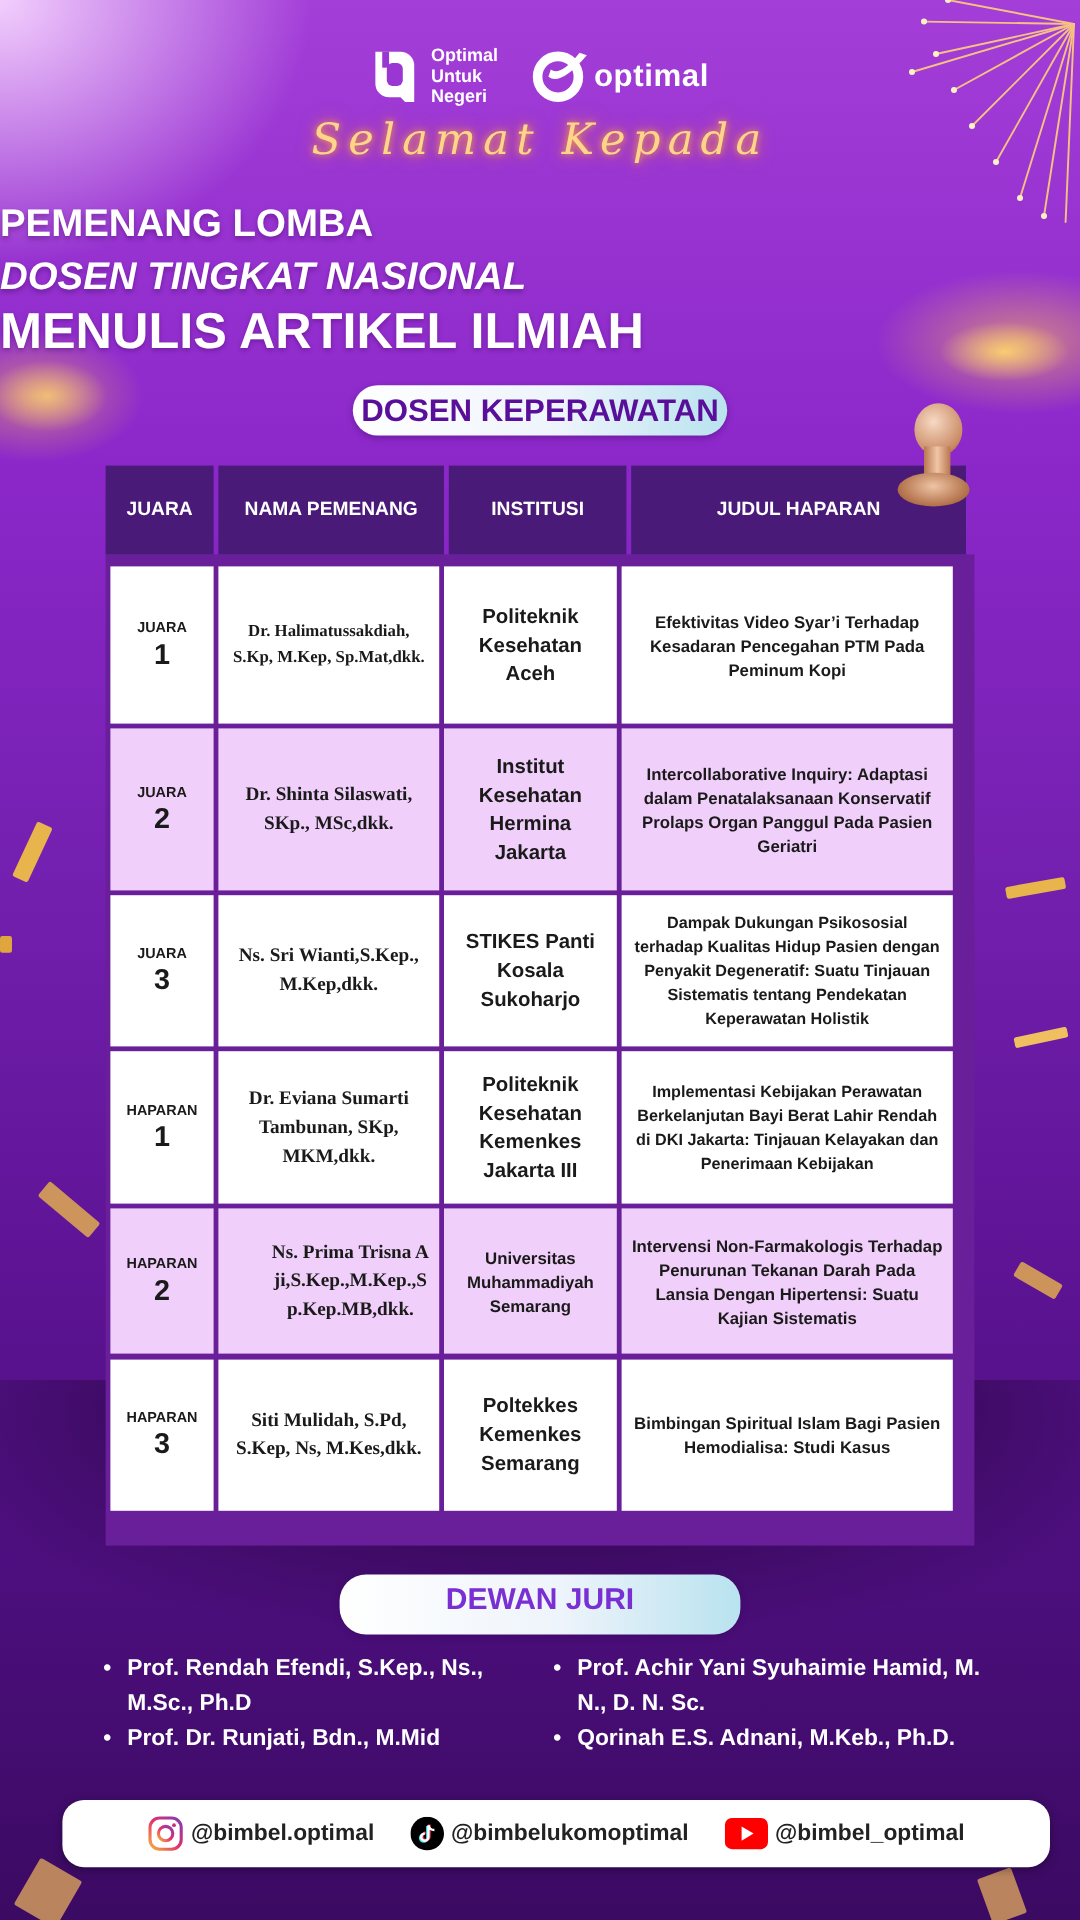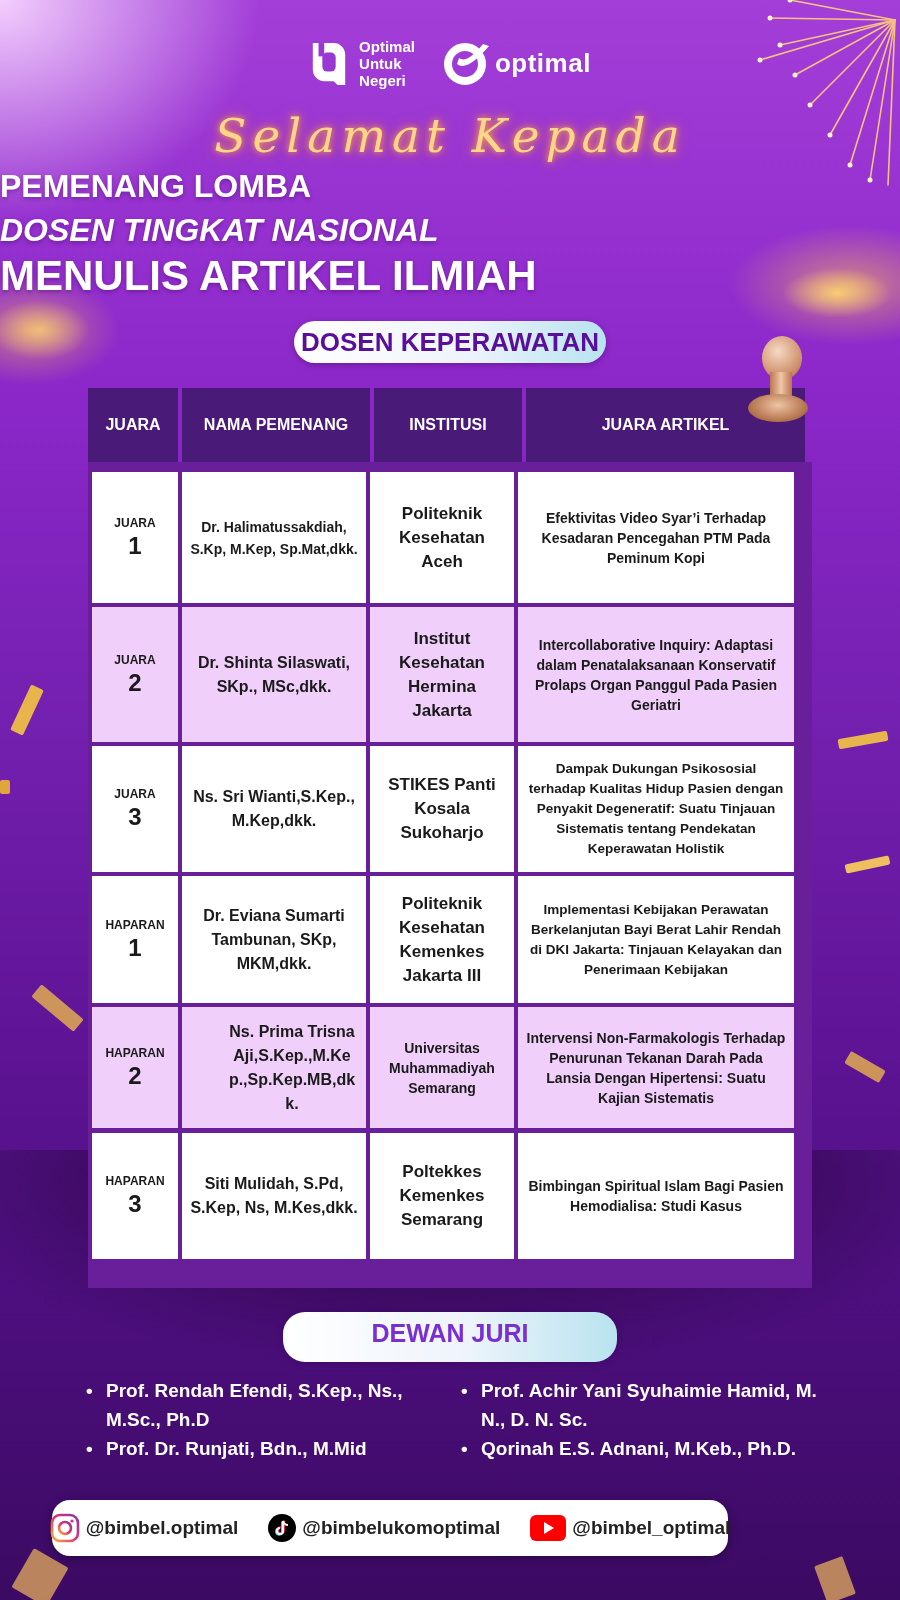--- a/index.html
+++ b/index.html
@@ -32,22 +32,22 @@
     background: radial-gradient(ellipse at 50% 40%, #efc4a4, #b06f48 70%, #7d4426); }
 
   
   .logos { position: absolute; top: 38px; left: 0; width: 900px; display: flex; justify-content: center; align-items: center; gap: 28px; z-index: 2; color: #fff; }
   .logo1 { display: flex; align-items: center; gap: 10px; }
   .logo1 .mark { width: 40px; height: 50px; position: relative; }
   .logo1 .txt { font-weight: bold; font-size: 15px; line-height: 17px; }
   .logo2 { display: flex; align-items: center; gap: 4px; }
   .logo2 .txt { font-weight: bold; font-size: 26px; letter-spacing: 0.5px; }
   .script {
-    position: absolute; top: 108px; left: 0; width: 900px; text-align: center; z-index: 2;
-    font-family: "DejaVu Serif", serif; font-style: italic; font-size: 47px; color: #ffd58a;
+    position: absolute; top: 96px; left: 0; width: 900px; text-align: center; z-index: 2;
+    font-family: "DejaVu Serif", serif; font-style: italic; font-size: 36px; color: #ffd58a;
     text-shadow: 0 0 6px rgba(255,170,60,0.9), 0 0 14px rgba(255,140,40,0.7);
     letter-spacing: 6px; font-weight: normal;
   }
   .title { position: absolute; left: 0; width: 900px; text-align: left; color: #fff; font-weight: bold; z-index: 2; text-shadow: 0 2px 4px rgba(60,0,90,0.4); }
   .title.l1 { top: 168px; font-size: 32px; }
   .title.l2 { top: 212px; font-size: 32px; font-style: italic; }
   .title.l3 { top: 252px; font-size: 42px; }
   .pill {
     position: absolute; left: 50%; transform: translateX(-50%); border-radius: 22px; z-index: 2;
     background: linear-gradient(90deg, #ffffff 0%, #eef4fb 55%, #b8e3ef 100%);
@@ -70,38 +70,38 @@
     margin-bottom: 6px;
   }
   .td {
     display: flex; flex-direction: column; align-items: center; justify-content: center;
     text-align: center; color: #1a1a1a; padding: 4px 8px;
   }
   .row-white .td { background: #ffffff; }
   .row-lav .td { background: #f1cffb; }
   .rank-lbl { font-size: 12px; font-weight: bold; }
   .rank-num { font-size: 24px; font-weight: bold; margin-top: 2px; }
-  .name { font-size: 16px; font-weight: bold; line-height: 24px; }
+  .name { font-size: 16px; font-weight: bold; line-height: 24px; font-family: Liberation Serif, serif; }
   .name.small { font-size: 14px; line-height: 22px; }
   .inst { font-size: 17px; font-weight: bold; line-height: 24px; }
   .inst.small { font-size: 14px; line-height: 20px; }
   .judul { font-size: 14px; font-weight: bold; line-height: 20px; }
   .table-bg {
     position: absolute; left: 88px; top: 462px; width: 724px; height: 826px; background: #6a1f9a; z-index: 1;
   }
 
   
   .juri-list { position: absolute; top: 1376px; left: 80px; width: 760px; z-index: 2; display: grid; grid-template-columns: 375px 385px; color: #fff; font-weight: bold; font-size: 19px; line-height: 29px; }
   .juri-list ul { list-style: none; }
   .juri-list li { position: relative; padding-left: 26px; }
   .juri-list li::before { content: "•"; position: absolute; left: 6px; top: 0; }
 
   
   .social {
-    position: absolute; left: 52px; top: 1500px; width: 676px; height: 56px; background: #fff; border-radius: 18px; z-index: 2;
+    position: absolute; left: 52px; top: 1500px; width: 823px; height: 56px; background: #fff; border-radius: 18px; z-index: 2;
     display: flex; align-items: center; justify-content: center; gap: 30px;
     box-shadow: 0 2px 8px rgba(0,0,0,0.35);
   }
   .soc { display: flex; align-items: center; gap: 6px; font-size: 19px; color: #222; font-weight: bold; }
   .soc svg { display: block; }
   .confetti { position: absolute; z-index: 1; border-radius: 2px; }
 </style>
 </head>
 <body>
 
@@ -177,21 +177,21 @@
 <div class="title l1">PEMENANG LOMBA</div>
 <div class="title l2">DOSEN TINGKAT NASIONAL</div>
 <div class="title l3">MENULIS ARTIKEL ILMIAH</div>
 <div class="pill cat">DOSEN KEPERAWATAN</div>
 
 <div class="table-bg"></div>
 <div class="table">
   <div class="th">JUARA</div>
   <div class="th">NAMA PEMENANG</div>
   <div class="th">INSTITUSI</div>
-  <div class="th">JUARA ARTIKEL</div>
+  <div class="th">JUDUL HAPARAN</div>
 </div>
 
 <div id="rows" style="position:absolute;left:92px;top:472px;width:702px;z-index:2;">
 
   <div class="row-white" style="display:grid;grid-template-columns:86px 184px 144px 276px;column-gap:4px;height:131px;margin-bottom:4px;">
     <div class="td">
         <div class="rank-lbl">JUARA</div>
         <div class="rank-num">1</div>
       </div>
     <div class="td">

